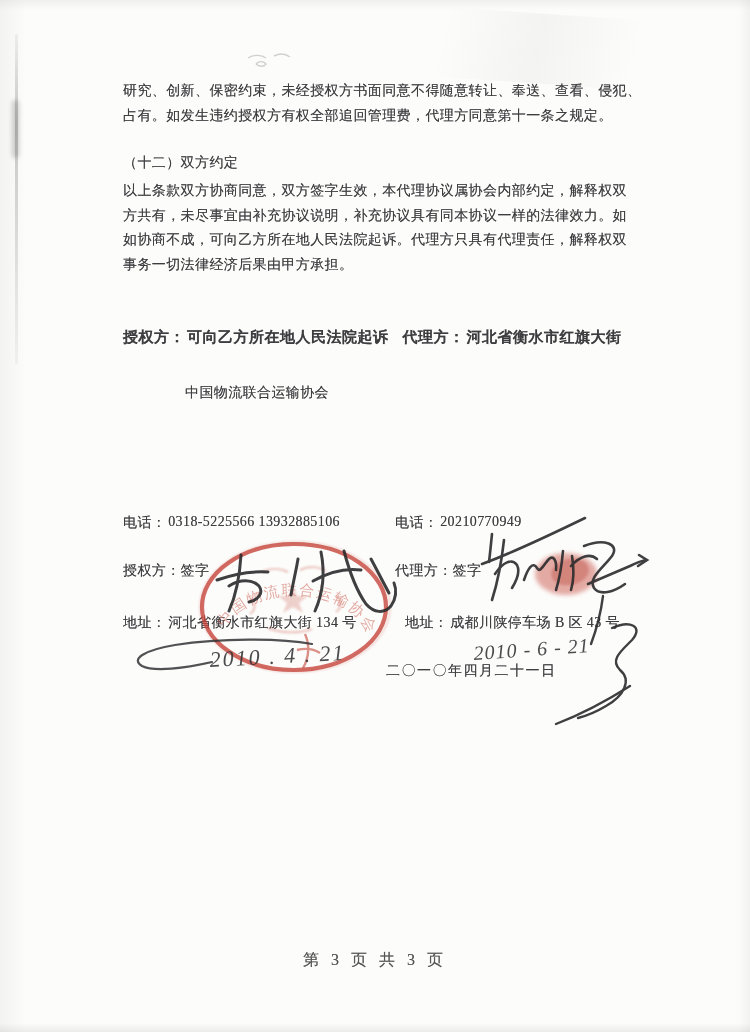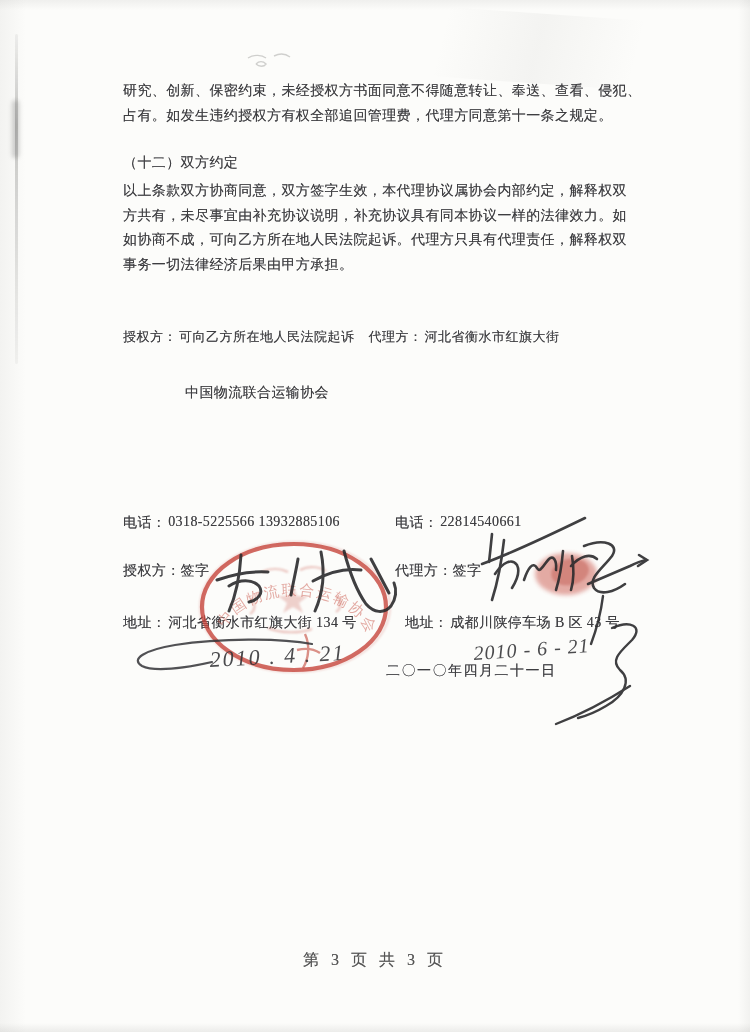--- a/index.html
+++ b/index.html
@@ -82,38 +82,38 @@
 
   <div class="txt" style="left:123px; top:154px;font-family:Liberation Mono, monospace;">（十二）双方约定</div>
 
   <div class="txt para" style="left:123px; top:179px;">
     <div>以上条款双方协商同意，双方签字生效，本代理协议属协会内部约定，解释权双</div>
     <div>方共有，未尽事宜由补充协议说明，补充协议具有同本协议一样的法律效力。如</div>
     <div>如协商不成，可向乙方所在地人民法院起诉。代理方只具有代理责任，解释权双</div>
     <div>事务一切法律经济后果由甲方承担。</div>
   </div>
 
-  <div class="txt row" style="left:123px; top:328px; font-size:13px; letter-spacing:0.5px;">
+  <div class="txt row" style="left:123px; top:328px; font-size:15px; letter-spacing:0.5px;font-weight:bold;">
     <span class="lbl">授权方：</span>
     <span>可向乙方所在地人民法院起诉</span>
     <span class="gap"></span>
     <span class="lbl">代理方：</span>
     <span>河北省衡水市红旗大街</span>
   </div>
 
   <div class="txt" style="left:185px; top:384px;">中国物流联合运输协会</div>
 
 
   <div class="txt row" style="left:123px; top:514px;">
     <span class="lbl">电话：</span>
     <span>0318-5225566 13932885106</span>
   </div>
   <div class="txt row" style="left:395px; top:514px;">
     <span class="lbl">电话：</span>
-    <span>22814540661</span>
+    <span>20210770949</span>
   </div>
 
   <div class="txt" style="left:123px; top:562px;">授权方：签字</div>
   <div class="txt" style="left:395px; top:562px;">代理方：签字</div>
 
   <div class="txt row" style="left:123px; top:614px;">
     <span class="lbl">地址：</span>
     <span>河北省衡水市红旗大街 134 号</span>
   </div>
   <div class="txt row" style="left:405px; top:614px;">

